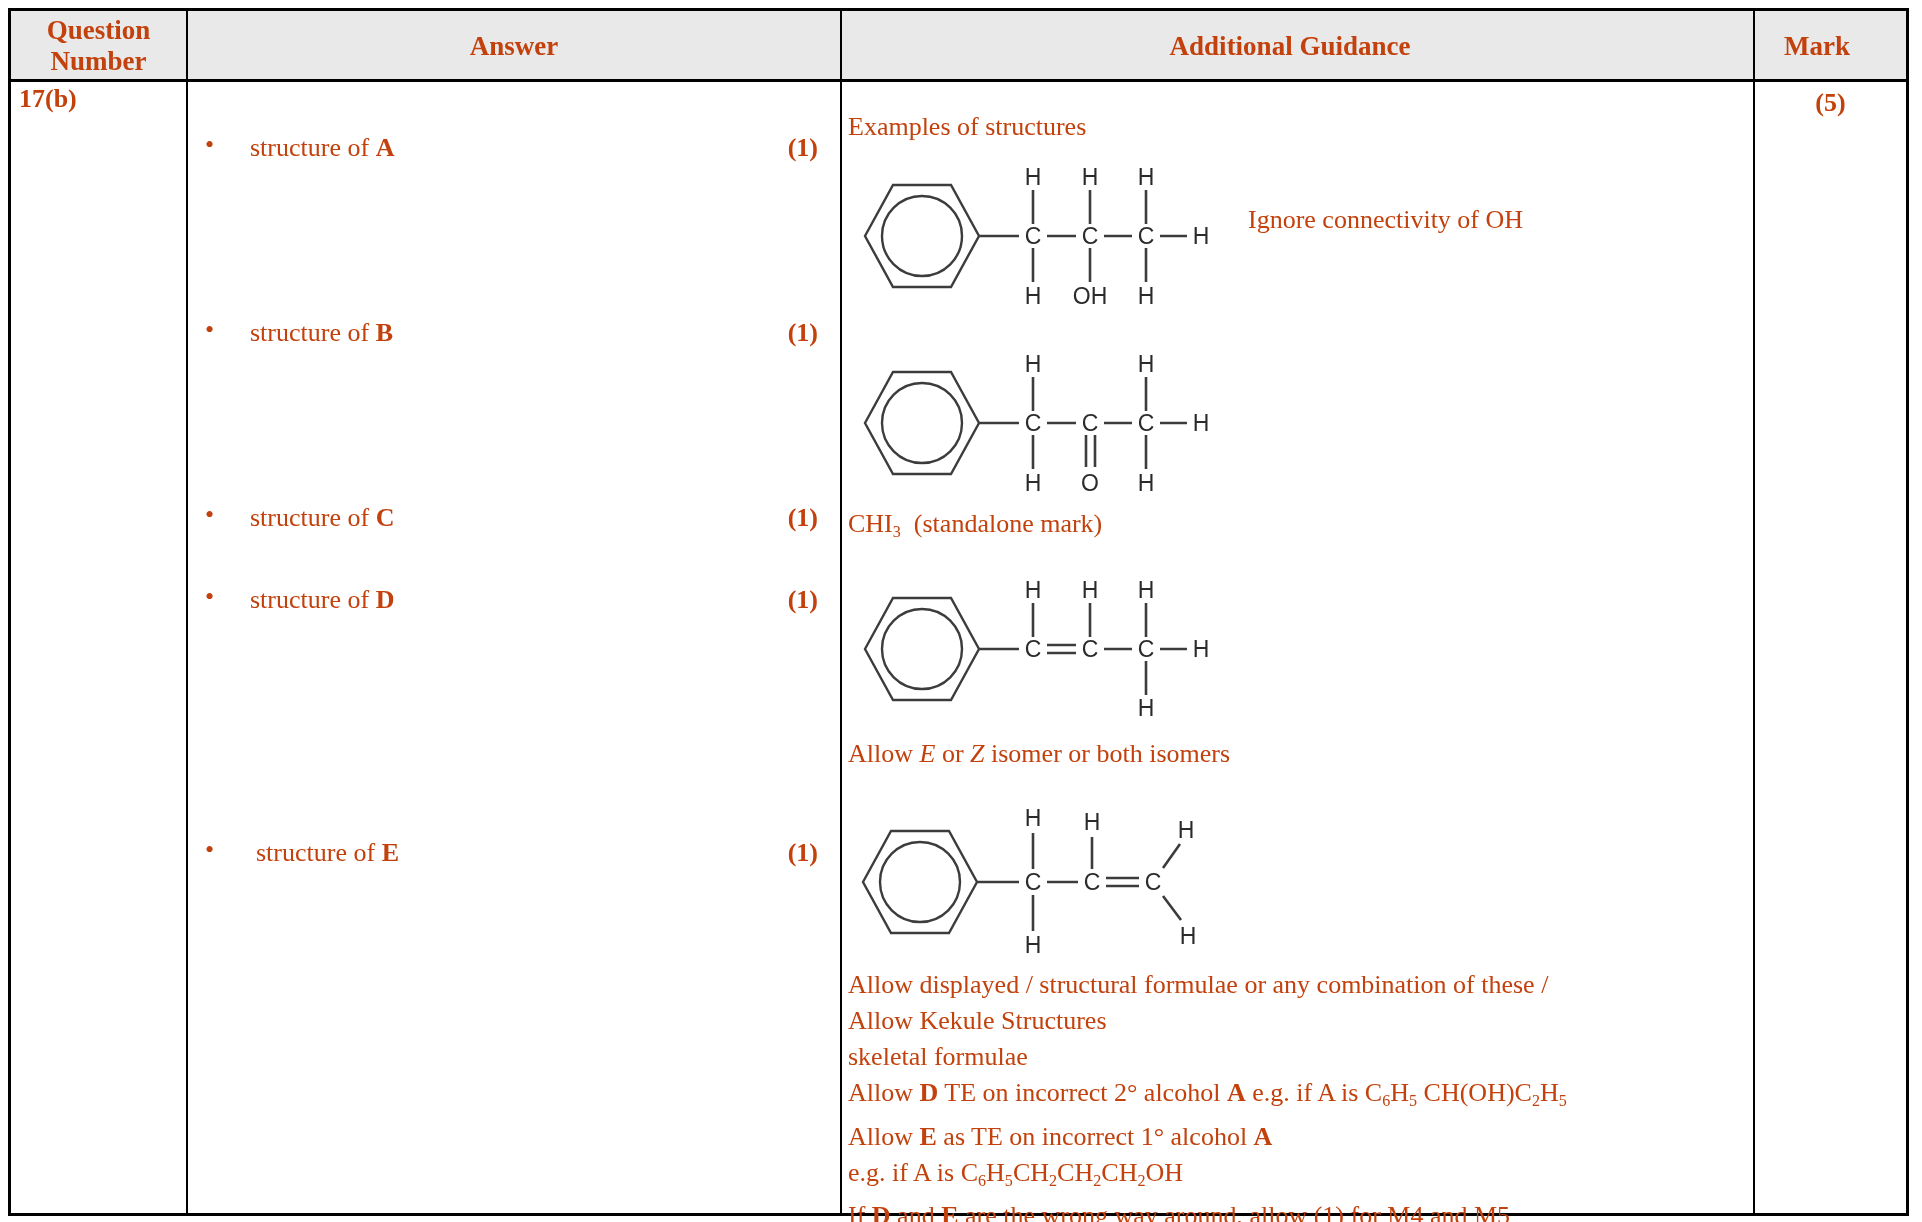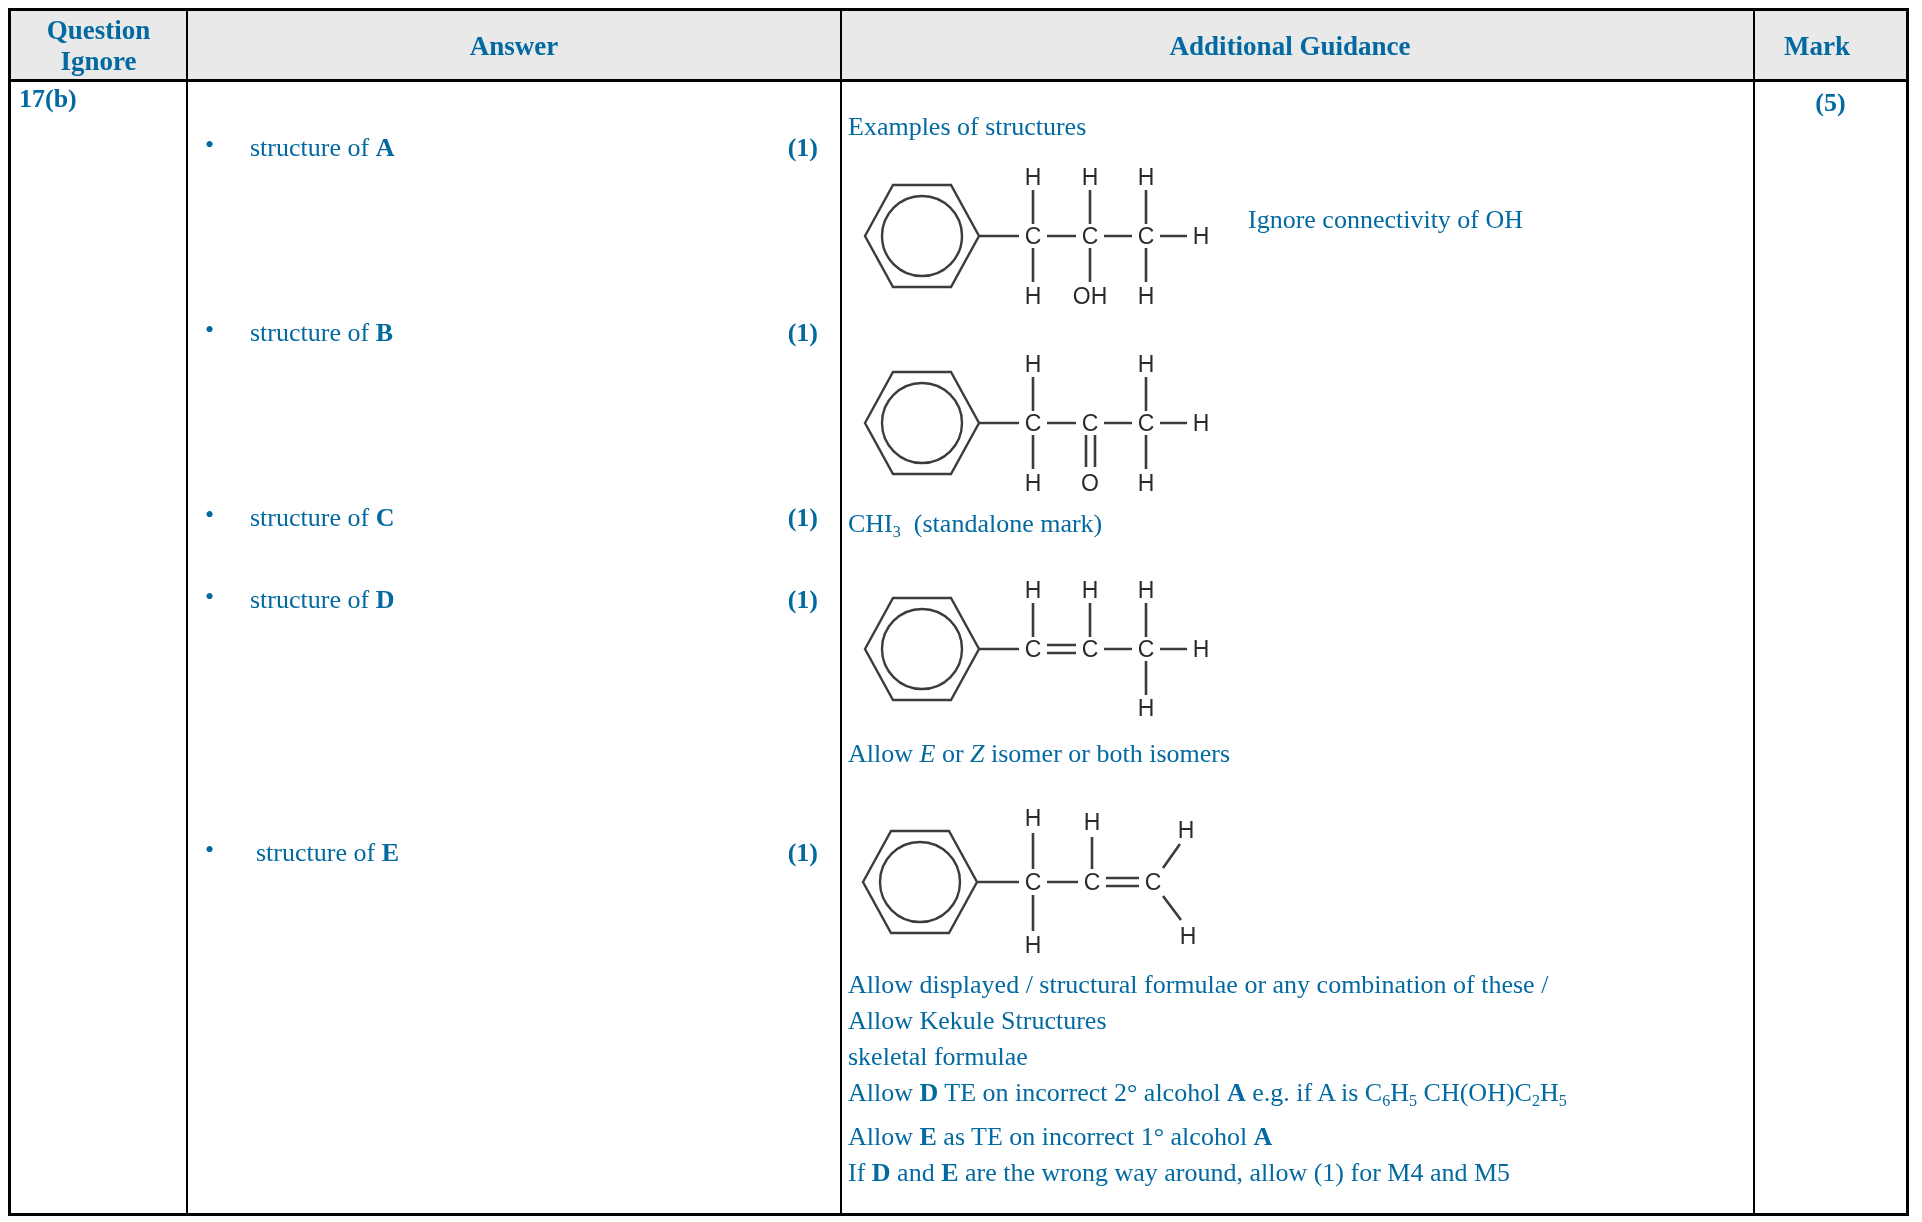--- a/index.html
+++ b/index.html
@@ -1,17 +1,17 @@
 <!DOCTYPE html>
 <html><head>
 <meta charset="utf-8">
 <style>
   html,body{margin:0;padding:0;background:#ffffff;}
   .page{position:relative;width:1922px;height:1222px;background:#ffffff;
-        font-family:"Liberation Serif", serif;color:#0369a1;overflow:hidden;}
+        font-family:"Liberation Serif", serif;color:#c2410c;overflow:hidden;}
   .tbl{position:absolute;left:8px;top:8px;width:1895px;height:1202px;border:3px solid #000;}
   .thead{position:absolute;left:0;top:0;width:100%;height:71px;background:#e9e9e9;
          border-bottom:3px solid #000;box-sizing:border-box;}
   .vline{position:absolute;top:0;bottom:0;width:2px;background:#000;}
   .hcell{position:absolute;font-weight:bold;font-size:27px;text-align:center;line-height:31px;}
   .qnum{position:absolute;left:8px;top:73px;font-weight:bold;font-size:26px;text-align:right;}
   .ans-row{position:absolute;left:177px;width:652px;height:34px;font-size:26px;}
   .ans-row .bullet{position:absolute;left:17px;top:-3px;font-size:26px;}
   .ans-row .lbl{position:absolute;left:62px;top:0;}
   .ans-row .mk{position:absolute;right:22px;top:0;font-weight:bold;}
@@ -37,21 +37,21 @@
   <div class="tbl">
 
     <div class="thead"></div>
 
     <div class="vline" style="left:175px;"></div>
     <div class="vline" style="left:829px;"></div>
     <div class="vline" style="left:1742px;"></div>
 
     <div class="hcell" style="left:0;top:4px;width:175px;">
       <div>Question</div>
-      <div>Ignore</div>
+      <div>Number</div>
     </div>
     <div class="hcell" style="left:177px;top:20px;width:652px;">Answer</div>
     <div class="hcell" style="left:856px;top:20px;width:846px;">Additional Guidance</div>
     <div class="hcell" style="left:1744px;top:20px;width:124px;">Mark</div>
 
     <div class="qnum">17(b)</div>
 
     <div class="ans-row" style="top:122px;">
       <span class="bullet">•</span>
       <span class="lbl"><span>structure of </span><span class="bold">A</span></span>
@@ -156,17 +156,18 @@
       <text class="atom" x="1033" y="953">H</text>
       <text class="atom" x="1188" y="944">H</text>
     </svg>
 
     <div class="notes">
       <div><span>Allow displayed / structural formulae or any combination of these /</span></div>
       <div><span>Allow Kekule Structures</span></div>
       <div><span>skeletal formulae</span></div>
       <div><span>Allow </span><span class="seg-b">D</span><span> TE on incorrect 2° alcohol </span><span class="seg-b">A</span><span> e.g. if A is C</span><span class="seg-sub">6</span><span>H</span><span class="seg-sub">5</span><span> CH(OH)C</span><span class="seg-sub">2</span><span>H</span><span class="seg-sub">5</span></div>
       <div><span>Allow </span><span class="seg-b">E</span><span> as TE on incorrect 1° alcohol </span><span class="seg-b">A</span></div>
+      <div><span>e.g. if A is C</span><span class="seg-sub">6</span><span>H</span><span class="seg-sub">5</span><span>CH</span><span class="seg-sub">2</span><span>CH</span><span class="seg-sub">2</span><span>CH</span><span class="seg-sub">2</span><span>OH</span></div>
       <div><span>If </span><span class="seg-b">D</span><span> and </span><span class="seg-b">E</span><span> are the wrong way around, allow (1) for M4 and M5</span></div>
     </div>
 
   </div>
 </div>
 
 </body></html>

